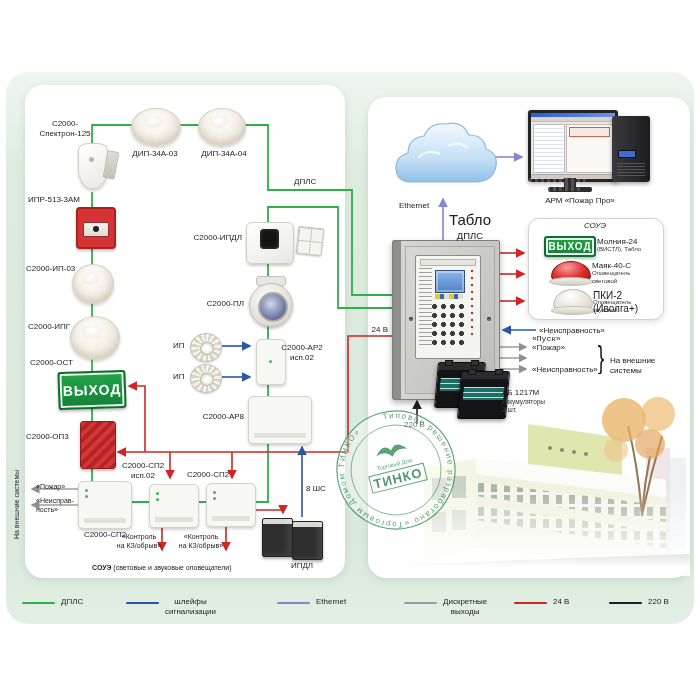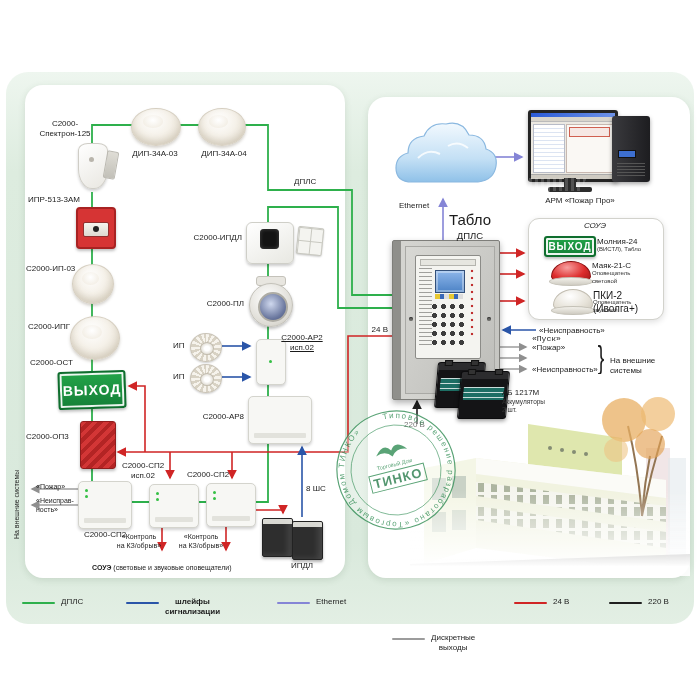--- a/index.html
+++ b/index.html
@@ -362,21 +362,21 @@
 <div class="lbl" style="left:294px;top:177px;width:40px;">ДПЛС</div>
 <div class="lbl" style="left:28px;top:195px;width:78px;">ИПР-513-3АМ</div>
 <div class="lbl" style="left:26px;top:264px;width:72px;">С2000-ИП-03</div>
 <div class="lbl" style="left:28px;top:322px;width:60px;">С2000-ИПГ</div>
 <div class="lbl" style="left:30px;top:358px;width:60px;">С2000-ОСТ</div>
 <div class="lbl" style="left:26px;top:432px;width:56px;">С2000-ОП3</div>
 <div class="lbl rgt" style="left:186px;top:233px;width:56px;">С2000-ИПДЛ</div>
 <div class="lbl rgt" style="left:198px;top:299px;width:46px;">С2000-ПЛ</div>
 <div class="lbl" style="left:173px;top:341px;width:16px;">ИП</div>
 <div class="lbl" style="left:173px;top:372px;width:16px;">ИП</div>
-<div class="lbl ctr" style="left:274px;top:333px;width:56px;text-decoration:underline;">С2000-АР2
+<div class="lbl ctr" style="left:274px;top:343px;width:56px;">С2000-АР2
 исп.02</div>
 <div class="lbl rgt" style="left:196px;top:412px;width:48px;">С2000-АР8</div>
 <div class="lbl ctr" style="left:76px;top:530px;width:58px;">С2000-СП2</div>
 <div class="lbl ctr" style="left:116px;top:461px;width:54px;">С2000-СП2
 исп.02</div>
 <div class="lbl ctr" style="left:180px;top:470px;width:56px;">С2000-СП2</div>
 <div class="lbl ctr vtext" style="left:-28px;top:500px;width:90px;font-size:7px;">На внешние системы</div>
 <div class="lbl" style="left:36px;top:483px;width:42px;font-size:7px;">«Пожар»</div>
 <div class="lbl" style="left:36px;top:497px;width:50px;font-size:7px;">«Неисправ-
 ность»</div>
@@ -391,21 +391,21 @@
 <div class="lbl" style="left:306px;top:484px;width:28px;">8 ШС</div>
 
 <div class="lbl" style="left:399px;top:201px;width:44px;">Ethernet</div>
 <div class="lbl ctr" style="left:524px;top:196px;width:112px;">АРМ «Пожар Про»</div>
 <div class="lbl ctr" style="left:438px;top:211px;width:64px;font-size:15px;">Табло</div>
 <div class="lbl ctr" style="left:438px;top:230px;width:64px;font-size:9.5px;">ДПЛС</div>
 <div class="lbl rgt" style="left:358px;top:325px;width:30px;">24 В</div>
 <div class="lbl ctr" style="left:565px;top:221px;width:60px;font-style:italic;">СОУЭ</div>
 <div class="lbl" style="left:597px;top:237px;width:58px;">Молния-24</div>
 <div class="lbl small" style="left:597px;top:246px;width:60px;font-size:6px;">(ВИСТЛ), Табло</div>
-<div class="lbl" style="left:592px;top:261px;width:52px;">Маяк-21-С</div>
+<div class="lbl" style="left:592px;top:261px;width:52px;">Маяк-40-С</div>
 <div class="lbl small" style="left:592px;top:270px;width:52px;font-size:6px;">Оповещатель
 световой</div>
 <div class="lbl" style="left:593px;top:290px;width:64px;font-size:10px;">ПКИ-2 (Иволга+)</div>
 <div class="lbl small" style="left:593px;top:299px;width:52px;font-size:6px;">Оповещатель
 звуковой</div>
 <div class="lbl" style="left:539px;top:326px;width:72px;">«Неисправность»</div>
 <div class="lbl" style="left:532px;top:343px;width:42px;">«Пожар»</div>
 <div class="lbl" style="left:532px;top:334px;width:42px;font-family:Liberation Mono, monospace;">«Пуск»</div>
 <div class="lbl" style="left:532px;top:365px;width:68px;">«Неисправность»</div>
 <div class="lbl" style="left:596px;top:338px;font-size:30px;font-weight:100;transform:scale(.65,1.05);color:#1b1b1b;">}</div>
@@ -413,30 +413,30 @@
 системы</div>
 <div class="lbl" style="left:502px;top:388px;width:52px;">АБ 1217М</div>
 <div class="lbl small" style="left:502px;top:398px;width:52px;">Аккумуляторы
 2 шт.</div>
 <div class="lbl" style="left:404px;top:420px;width:30px;">220 В</div>
 
 <div class="leg" style="left:22px;">
   <div class="sw" style="border-color:#2eb04c;"></div>
   <div class="tx">ДПЛС</div>
 </div>
-<div class="leg" style="left:126px;font-weight:bold;">
+<div class="leg" style="left:126px;">
   <div class="sw" style="border-color:#2a55a8;"></div>
   <div class="tx ctr">шлейфы
 сигнализации</div>
 </div>
 <div class="leg" style="left:277px;">
   <div class="sw" style="border-color:#8585d6;"></div>
   <div class="tx">Ethernet</div>
 </div>
-<div class="leg" style="left:392px;margin-top:36px;">
+<div class="leg" style="left:404px;">
   <div class="sw" style="border-color:#9c9c9c;"></div>
   <div class="tx ctr">Дискретные
 выходы</div>
 </div>
 <div class="leg" style="left:514px;">
   <div class="sw" style="border-color:#d02525;"></div>
   <div class="tx">24 В</div>
 </div>
 <div class="leg" style="left:609px;">
   <div class="sw" style="border-color:#1f1f1f;"></div>

